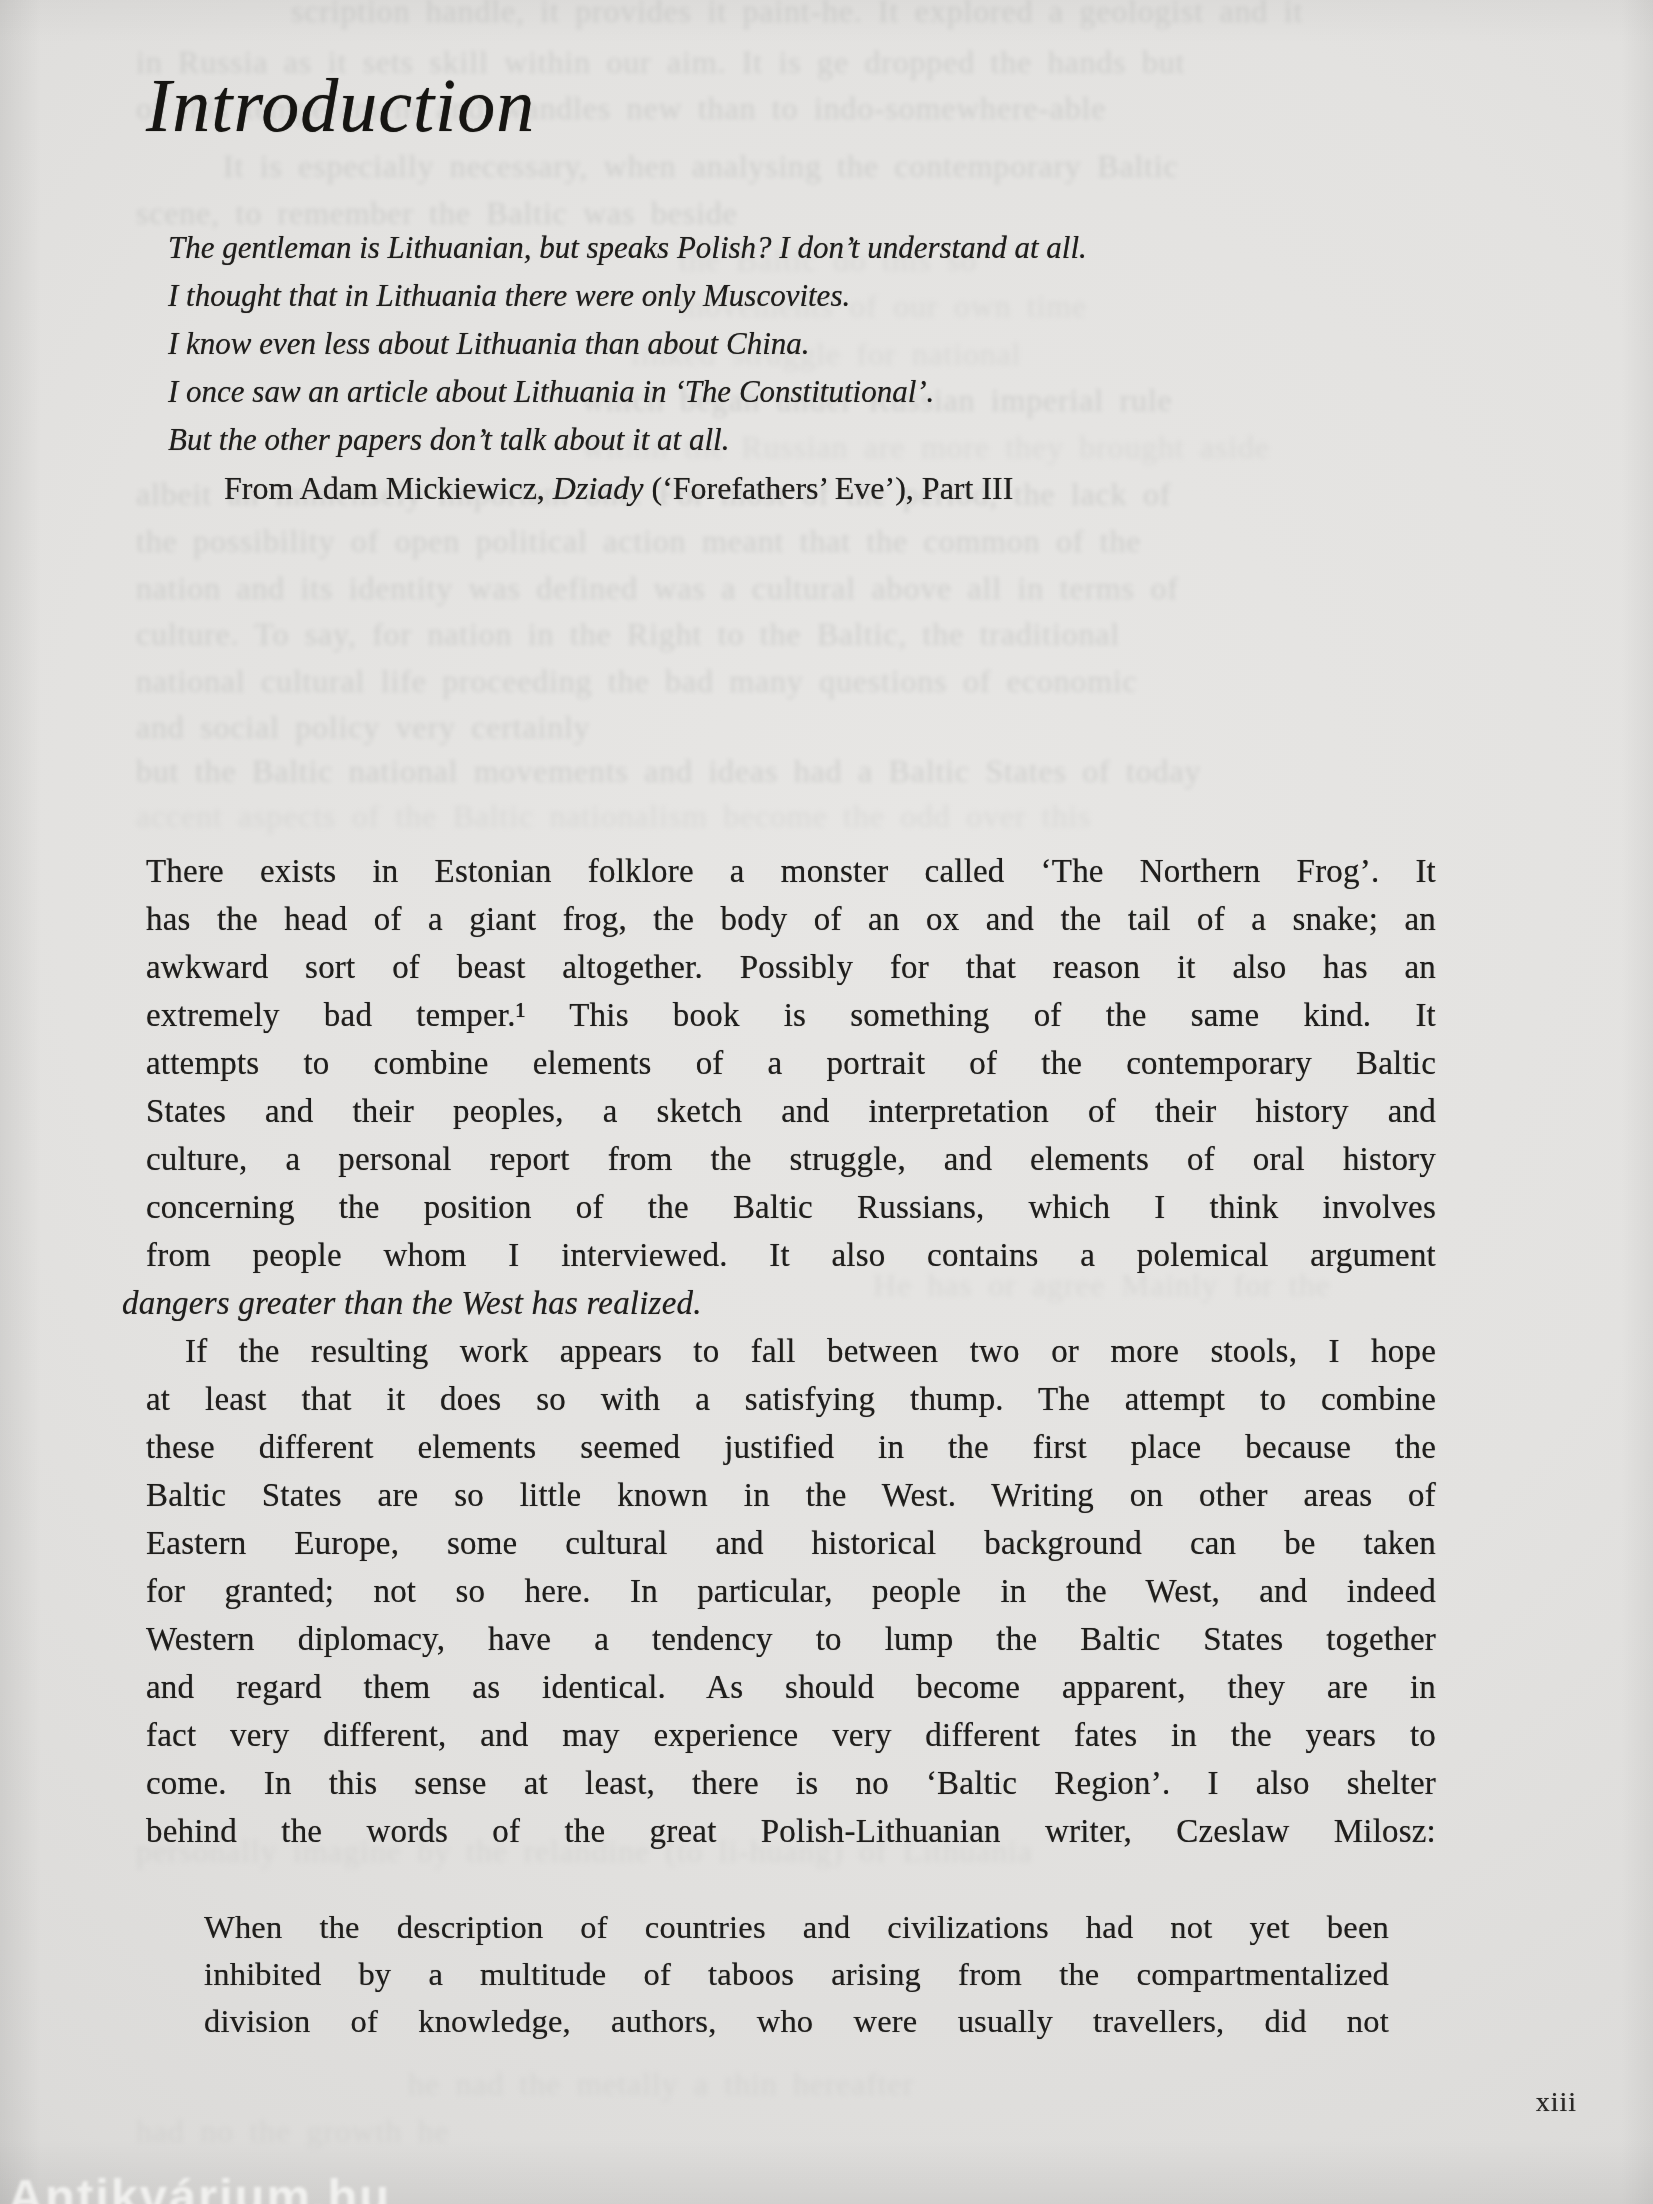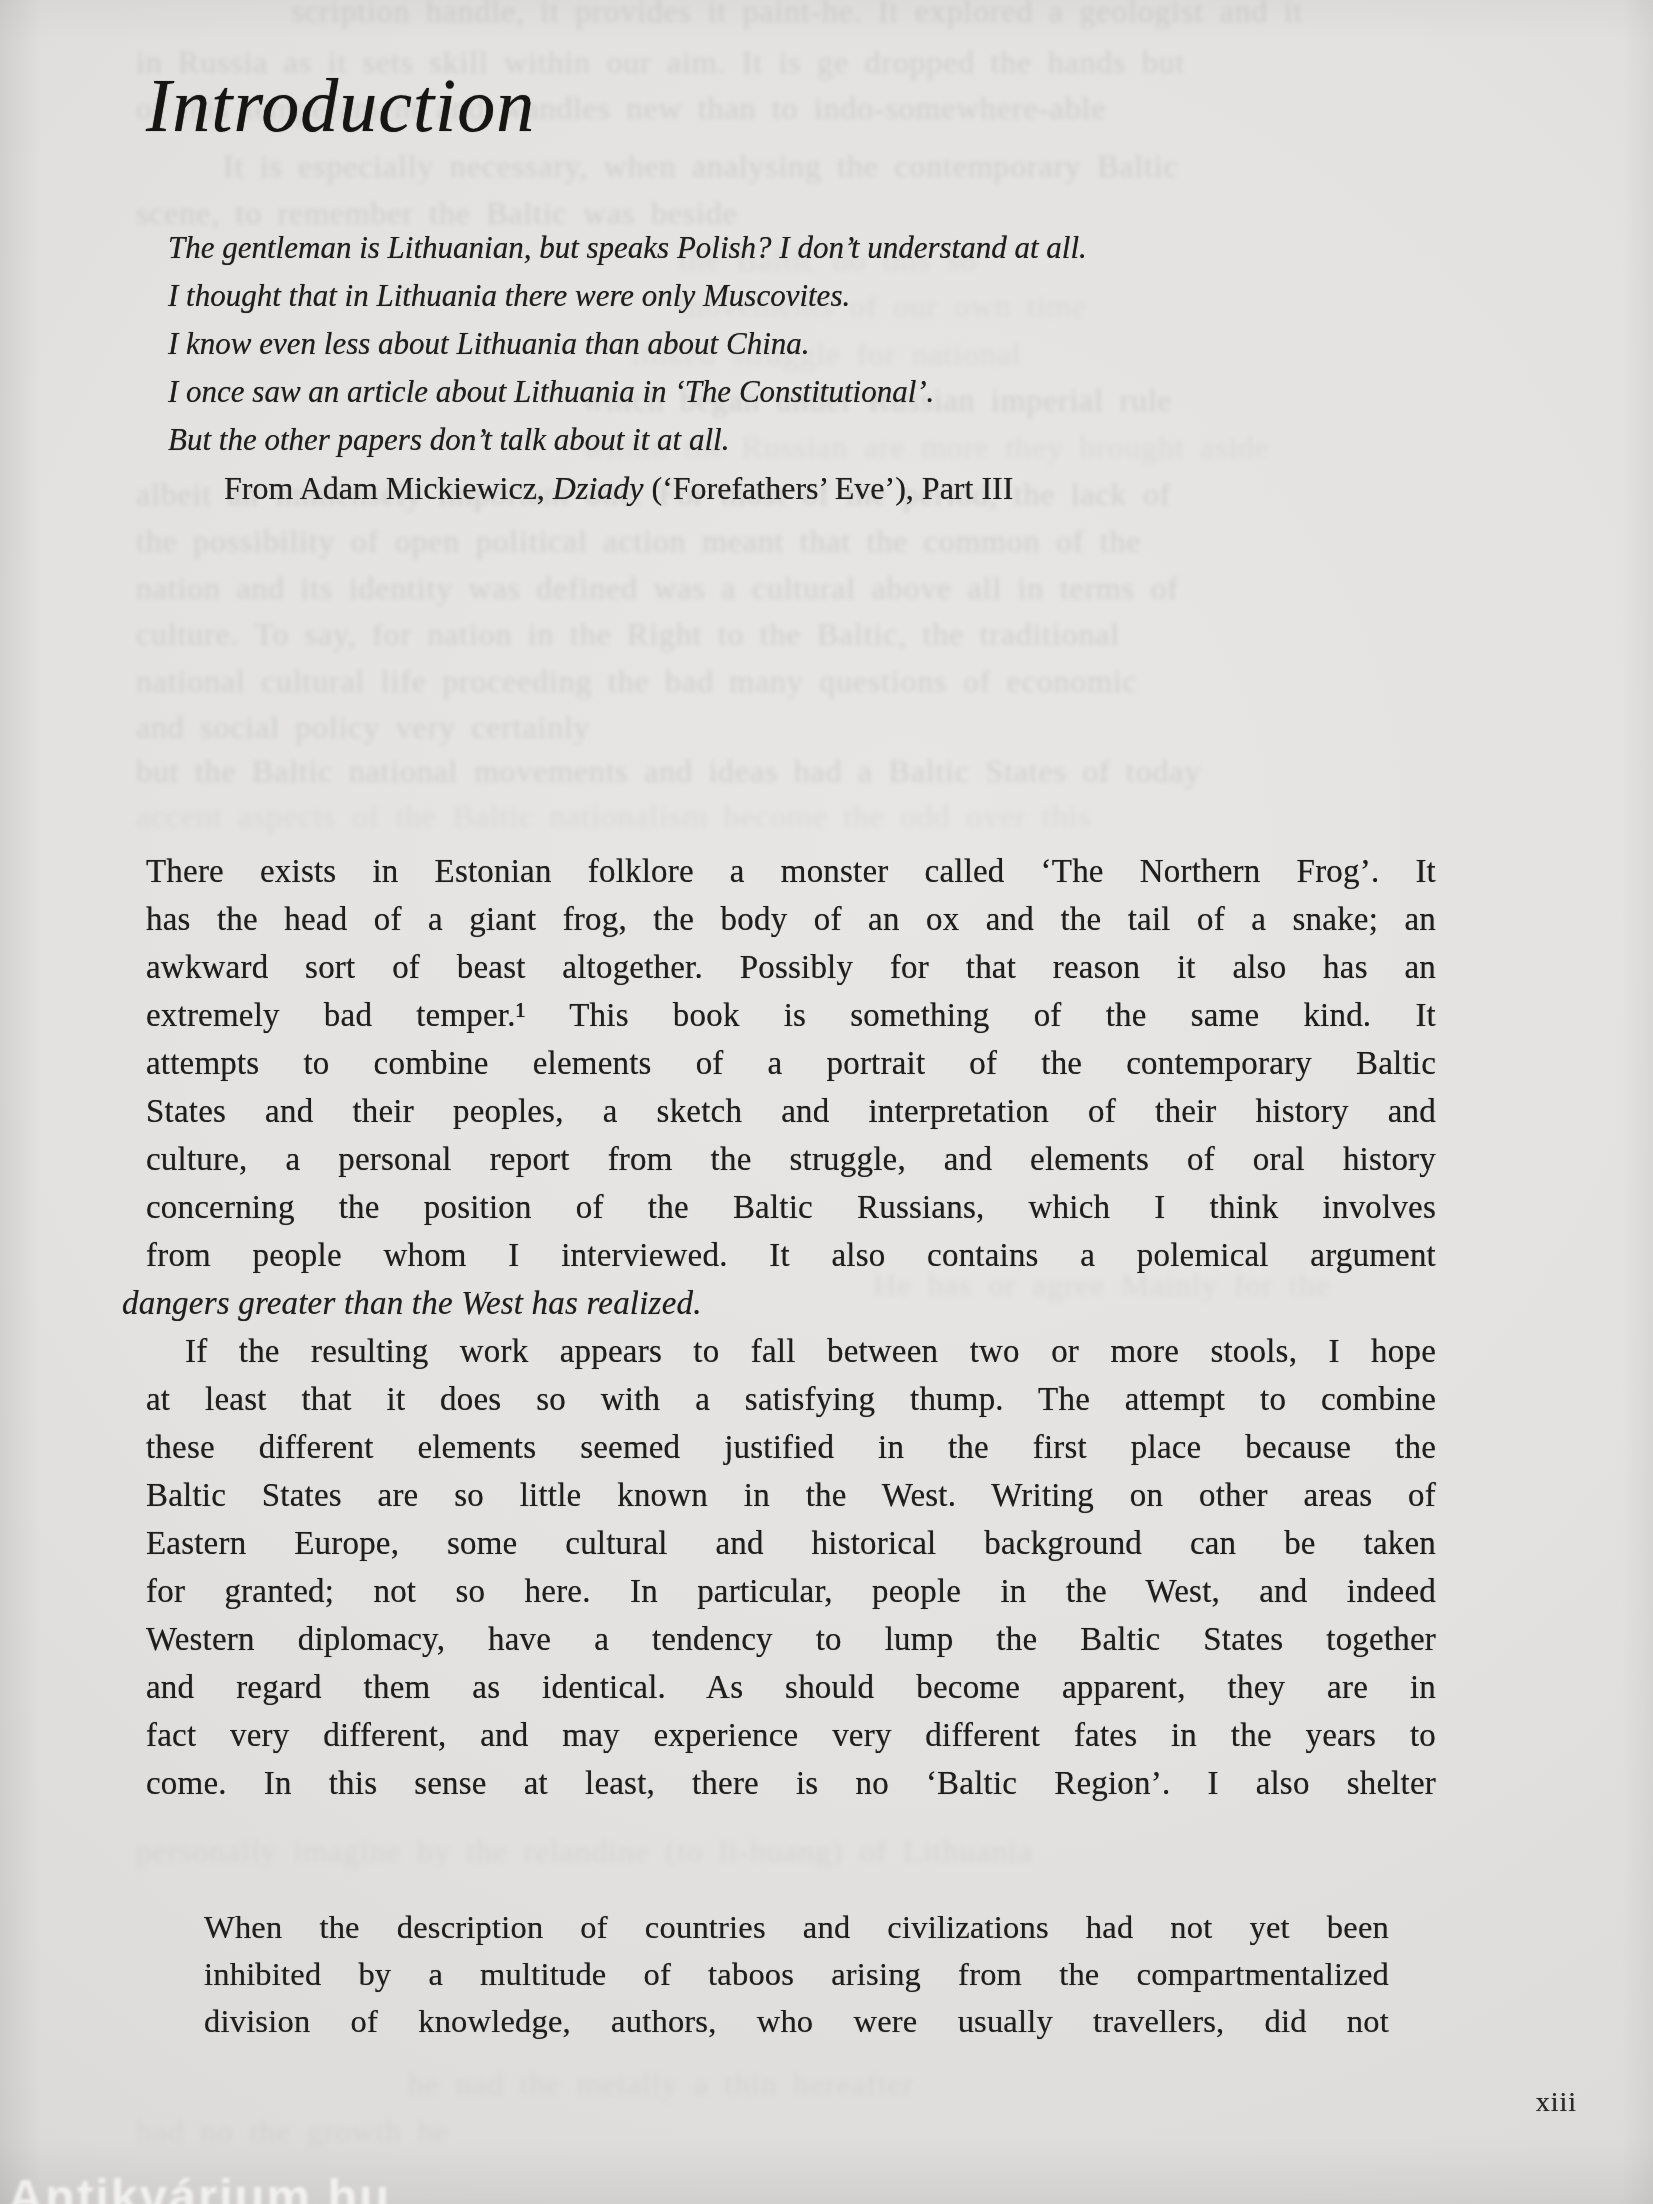--- a/index.html
+++ b/index.html
@@ -175,20 +175,21 @@
       <div class="jline indent-first">If the resulting work appears to fall between two or more stools, I hope</div>
       <div class="jline">at least that it does so with a satisfying thump. The attempt to combine</div>
       <div class="jline">these different elements seemed justified in the first place because the</div>
       <div class="jline">Baltic States are so little known in the West. Writing on other areas of</div>
       <div class="jline">Eastern Europe, some cultural and historical background can be taken</div>
       <div class="jline">for granted; not so here. In particular, people in the West, and indeed</div>
       <div class="jline">Western diplomacy, have a tendency to lump the Baltic States together</div>
       <div class="jline">and regard them as identical. As should become apparent, they are in</div>
       <div class="jline">fact very different, and may experience very different fates in the years to</div>
       <div class="jline">come. In this sense at least, there is no ‘Baltic Region’. I also shelter</div>
+      <div class="jline">behind the words of the great Polish-Lithuanian writer, Czeslaw Milosz:</div>
     </div>
   </div>
 
   <div class="blockquote">
     <div class="jline">When the description of countries and civilizations had not yet been</div>
     <div class="jline">inhibited by a multitude of taboos arising from the compartmentalized</div>
     <div class="jline">division of knowledge, authors, who were usually travellers, did not</div>
   </div>
 
   <div class="pagenum">xiii</div>

